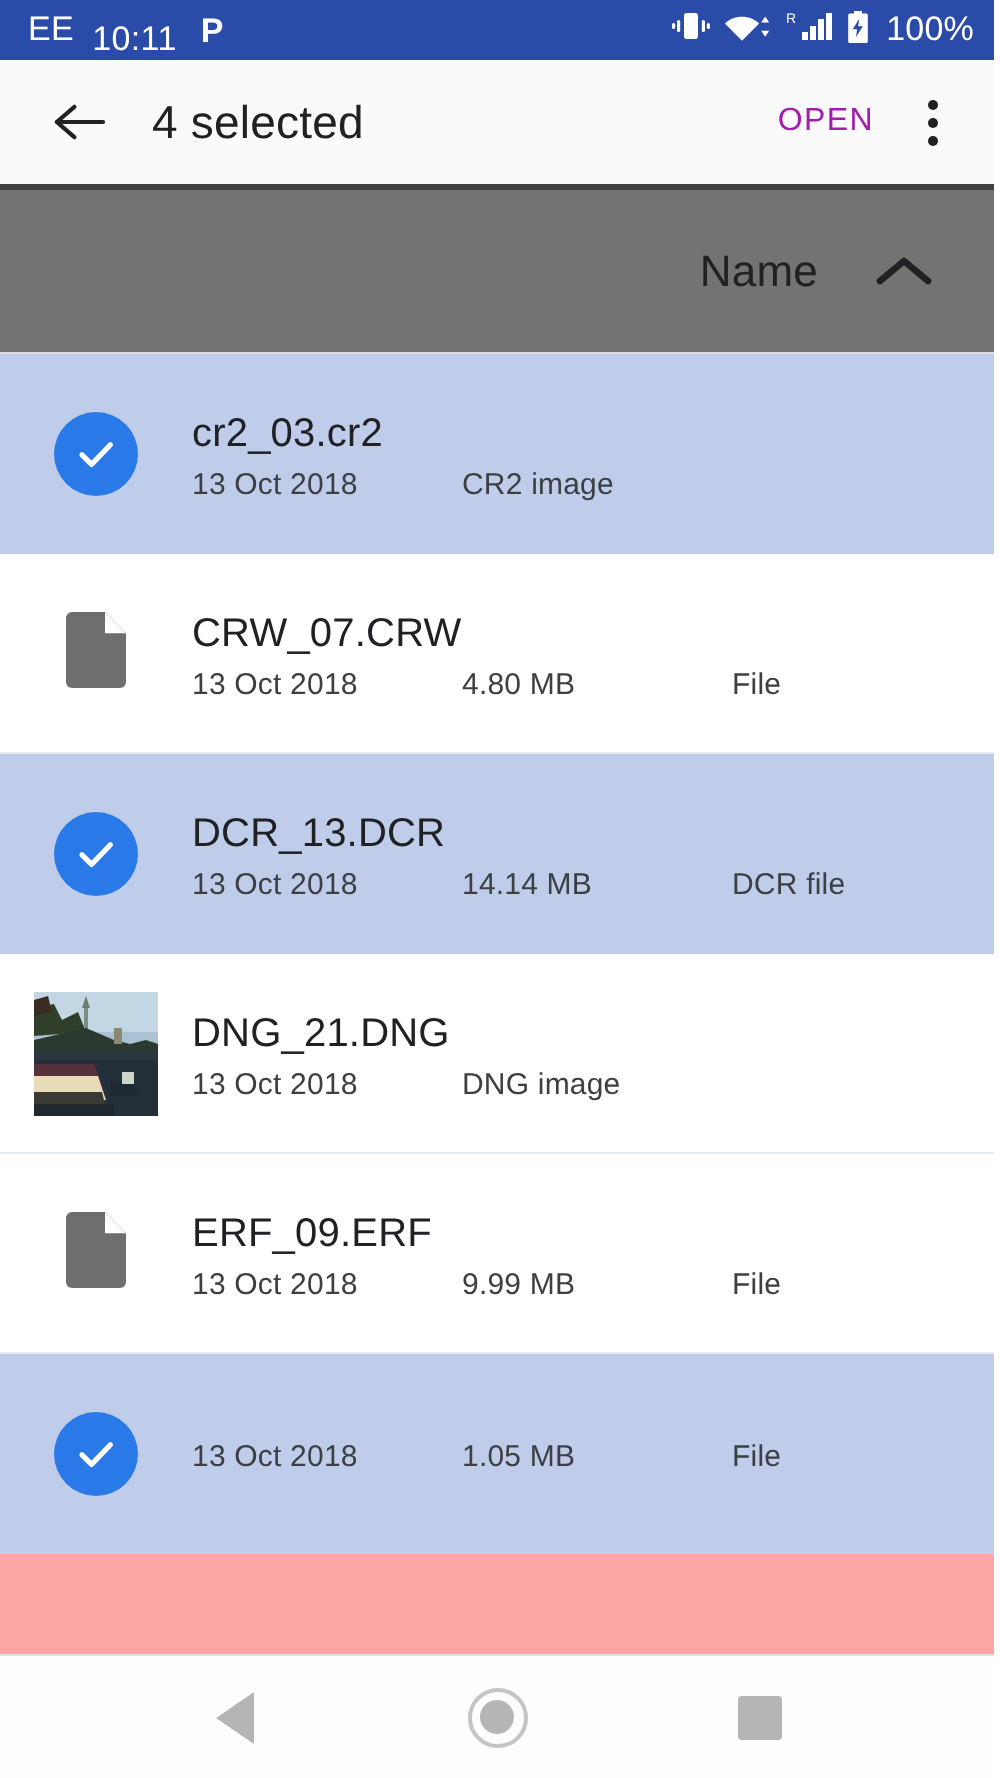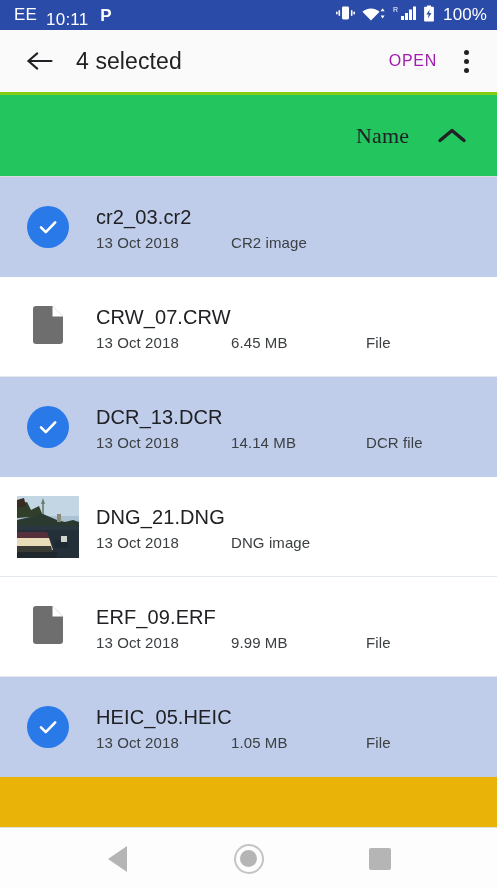--- a/index.html
+++ b/index.html
@@ -65,21 +65,21 @@
 
   
   .toolbar {
     height: 65px;
     background: #fafafa;
     display: flex;
     align-items: center;
     padding: 0 14px 0 20px;
     box-sizing: border-box;
     flex: 0 0 auto;
-    border-bottom: 3px solid #84cc16;
+    border-bottom: 3px solid #404040;
   }
   .icon-btn {
     width: 40px;
     height: 40px;
     display: flex;
     align-items: center;
     justify-content: center;
     flex: 0 0 auto;
   }
   .toolbar-title {
@@ -111,48 +111,47 @@
     display: block;
     width: 5px;
     height: 5px;
     border-radius: 50%;
     background: #202124;
   }
 
   
   .sort-bar {
     height: 82px;
-    background: #22c55e;
+    background: #737373;
     display: flex;
     align-items: center;
     justify-content: flex-end;
     padding: 0 22px 0 0;
     box-sizing: border-box;
     flex: 0 0 auto;
     border-bottom: 1px solid #dcdcdc;
-    font-family: Liberation Serif, serif;
   }
   .sort-label {
     font-size: 22px;
     color: #202124;
     letter-spacing: 0.1px;
   }
   .sort-arrow {
     width: 46px;
     display: flex;
     align-items: center;
     justify-content: center;
     margin-left: 20px;
   }
 
   
   .file-list {
     flex: 1 1 auto;
     overflow: hidden;
-    background: #eab308;
+    background: #fca5a5;
   }
   .file-row {
     height: 100px;
     display: flex;
     align-items: center;
     padding: 0 14px 0 0;
     box-sizing: border-box;
     position: relative;
   }
   .file-row.selected { background: #bfcdeb; }
@@ -363,21 +362,21 @@
           <svg width="30" height="38" viewBox="0 0 30 38">
             <path d="M3 0h16.5L30 10.6V35a3 3 0 0 1-3 3H3a3 3 0 0 1-3-3V3a3 3 0 0 1 3-3z" fill="#6e6e6e"></path>
             <path d="M19.5 0L30 10.6H19.5z" fill="#ffffff"></path>
           </svg>
         </span>
       </div>
       <div class="row-text">
         <div class="file-name">CRW_07.CRW</div>
         <div class="meta-row">
           <span class="meta-date">13 Oct 2018</span>
-          <span class="meta-size">6.45 MB</span>
+          <span class="meta-size">4.80 MB</span>
           <span class="meta-type">File</span>
         </div>
       </div>
     </div>
 
     <div class="file-row selected">
       <div class="row-icon">
         <div class="check-circle">
           <svg width="24" height="24" viewBox="0 0 24 24">
             <path d="M5 12.4L9.8 17.2L19.2 7.4" stroke="#ffffff" stroke-width="2.6" fill="none" stroke-linecap="round" stroke-linejoin="round"></path>
@@ -450,21 +449,20 @@
 
     <div class="file-row selected">
       <div class="row-icon">
         <div class="check-circle">
           <svg width="24" height="24" viewBox="0 0 24 24">
             <path d="M5 12.4L9.8 17.2L19.2 7.4" stroke="#ffffff" stroke-width="2.6" fill="none" stroke-linecap="round" stroke-linejoin="round"></path>
           </svg>
         </div>
       </div>
       <div class="row-text">
-        <div class="file-name">HEIC_05.HEIC</div>
         <div class="meta-row">
           <span class="meta-date">13 Oct 2018</span>
           <span class="meta-size">1.05 MB</span>
           <span class="meta-type">File</span>
         </div>
       </div>
     </div>
 
   </div>
 

